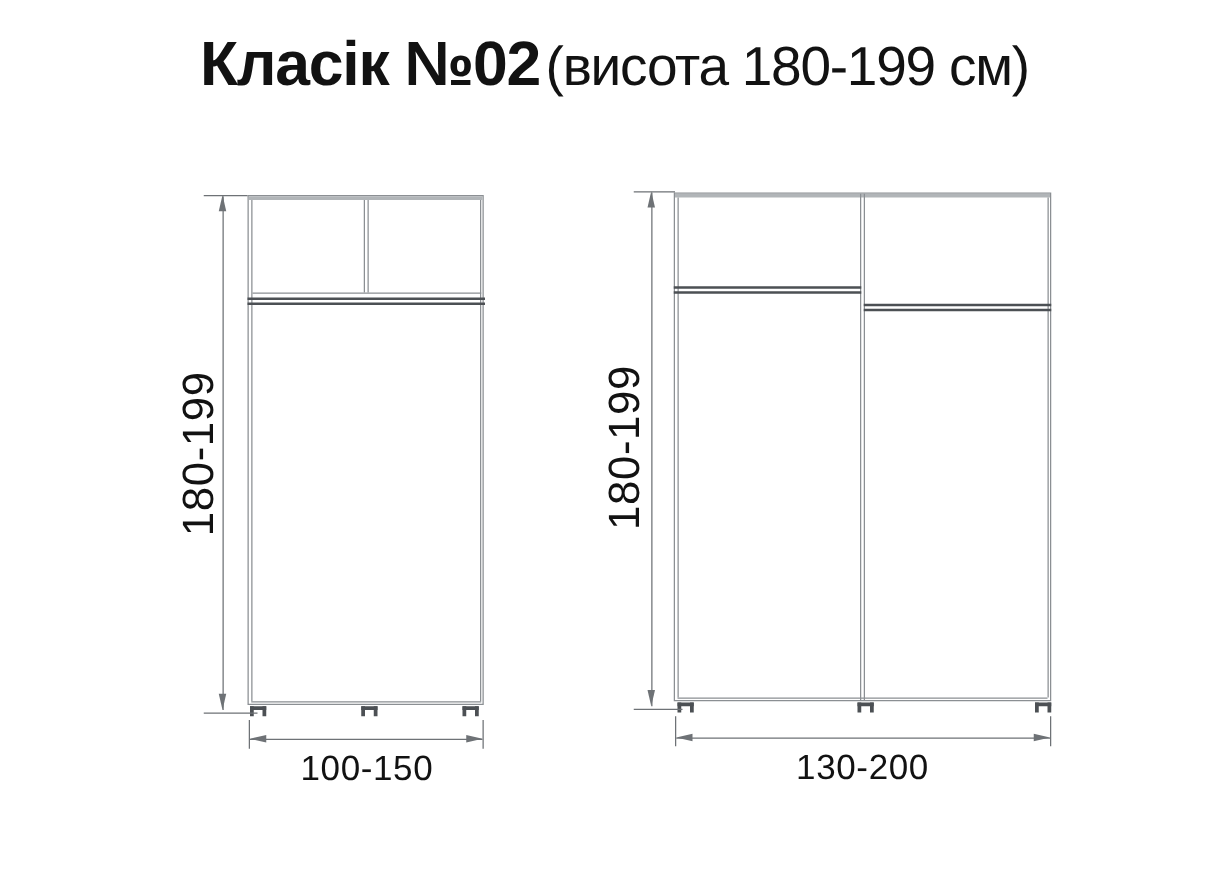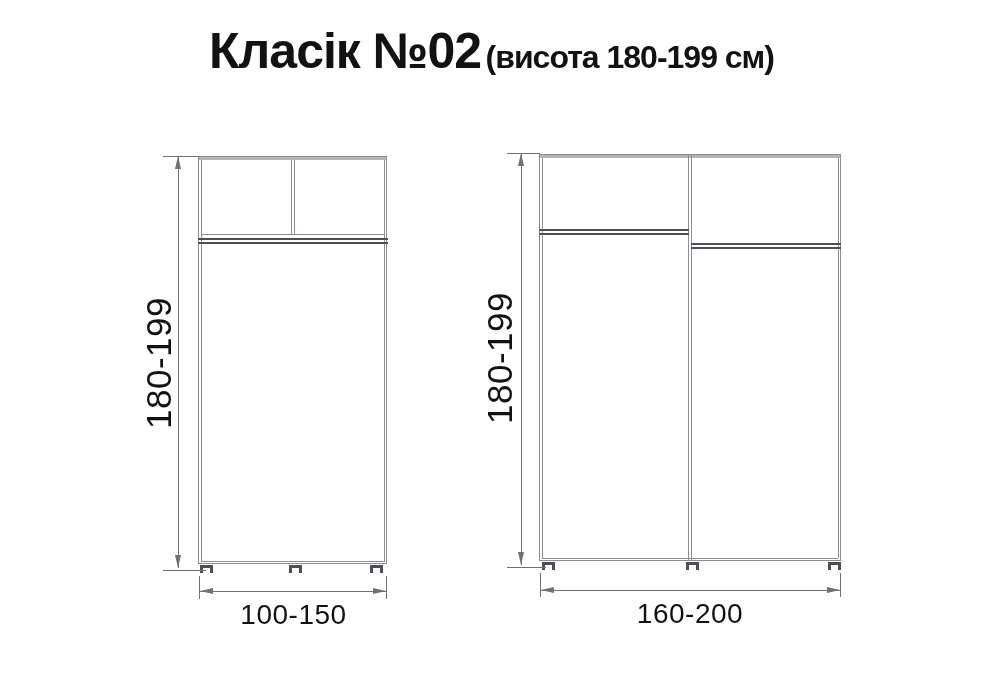--- a/index.html
+++ b/index.html
@@ -11,21 +11,21 @@
     --bg:#ffffff;
   }
   *{margin:0;padding:0;box-sizing:border-box;}
   html,body{width:983px;height:700px;background:var(--bg);overflow:hidden;
     font-family:"Liberation Sans","DejaVu Sans",sans-serif;}
   .stage{position:relative;width:983px;height:700px;background:var(--bg);}
 
   .title-row{position:absolute;left:0;top:22px;width:983px;text-align:center;
     color:var(--text);white-space:nowrap;}
   .title-main{font-weight:bold;font-size:50px;letter-spacing:-1px;}
-  .title-sub{font-weight:bold;font-size:32px;letter-spacing:-1px;}
+  .title-sub{font-weight:normal;font-size:44px;letter-spacing:-1px;}
 
   .hl{position:absolute;height:1px;background:var(--line);}
   .vl{position:absolute;width:1px;background:var(--line);}
   .hl.dark{height:2px;background:var(--line-dark);}
   .frame{position:absolute;border:1px solid var(--line);background:transparent;}
   .band{position:absolute;background:var(--line-light);}
 
   .dim-line-v{position:absolute;width:1px;background:var(--dim);}
   .dim-line-h{position:absolute;height:1px;background:var(--dim);}
   .arr{position:absolute;width:0;height:0;}
@@ -125,17 +125,17 @@
       <div class="dim-line-h" style="left:507px;top:567px;width:39px;"></div>
       <div class="dim-label rot" style="left:415px;top:338px;width:170px;height:40px;">180-199</div>
     </div>
 
     <div>
       <div class="dim-line-v" style="left:540px;top:573px;height:24px;"></div>
       <div class="dim-line-v" style="left:840px;top:573px;height:24px;"></div>
       <div class="dim-line-h" style="left:541px;top:590px;width:299px;"></div>
       <div class="arr left" style="left:541px;top:587px;"></div>
       <div class="arr right" style="left:827px;top:587px;"></div>
-      <div class="dim-label" style="left:590px;top:598px;width:200px;">160-200</div>
+      <div class="dim-label" style="left:590px;top:598px;width:200px;">130-200</div>
     </div>
   </div>
 
 </div>
 
 </body></html>

